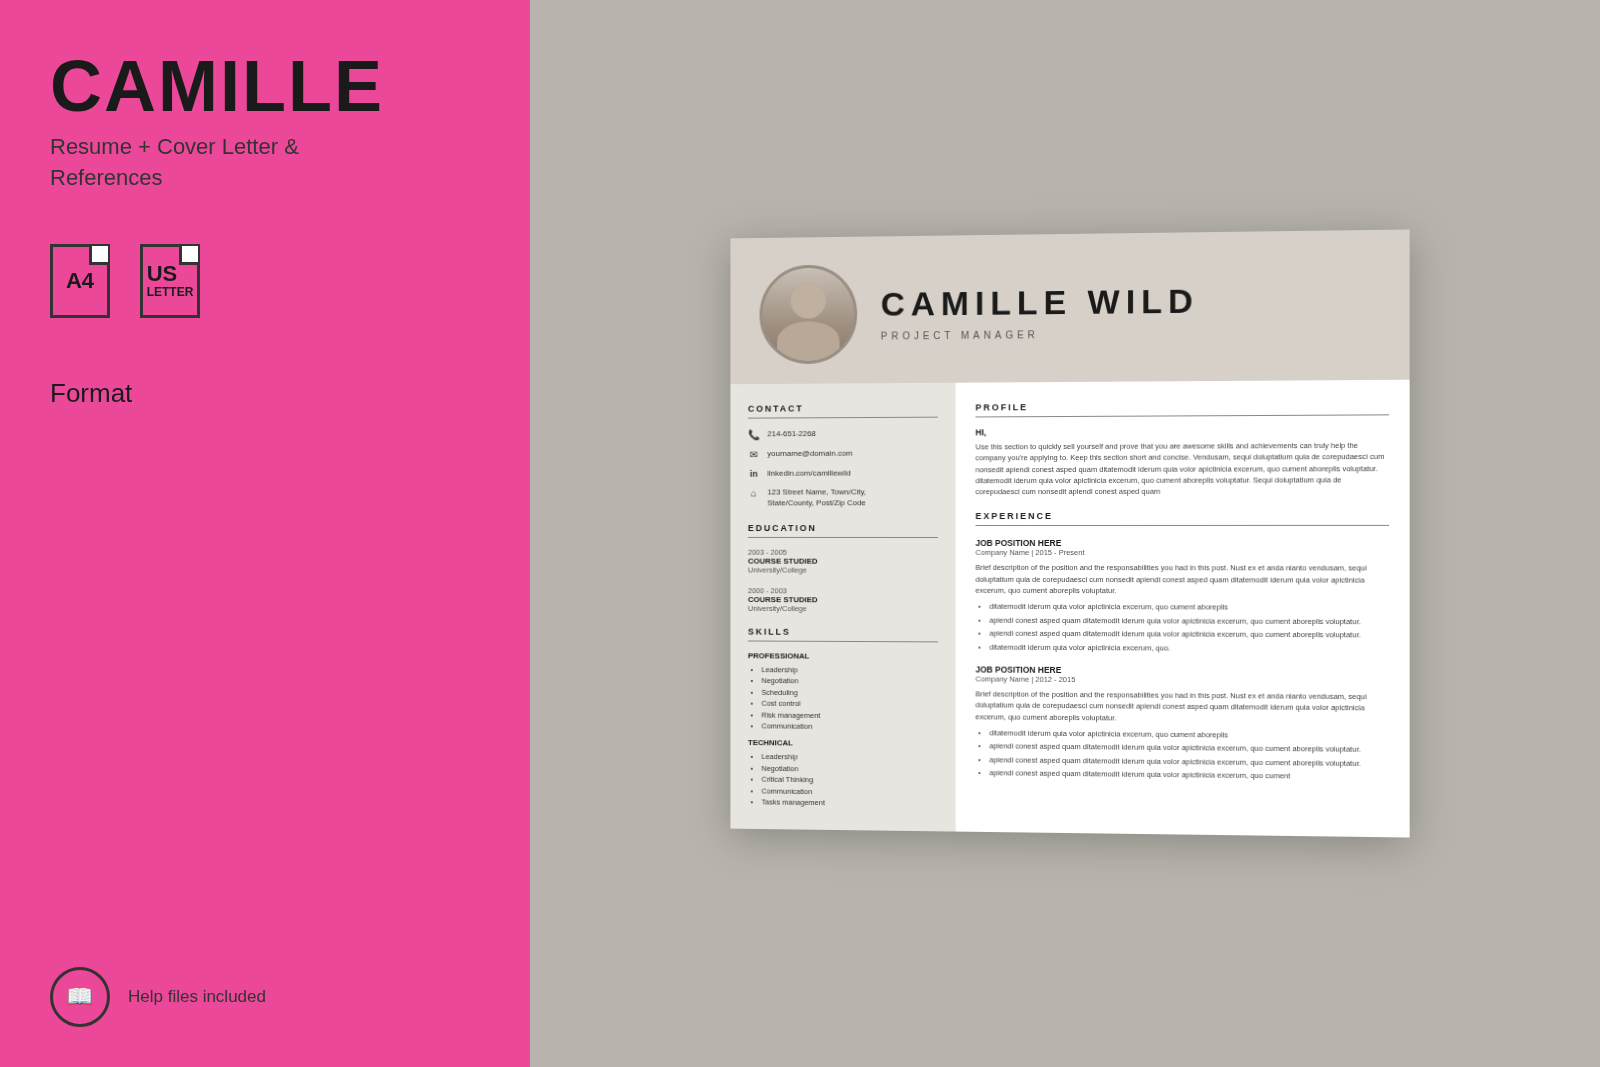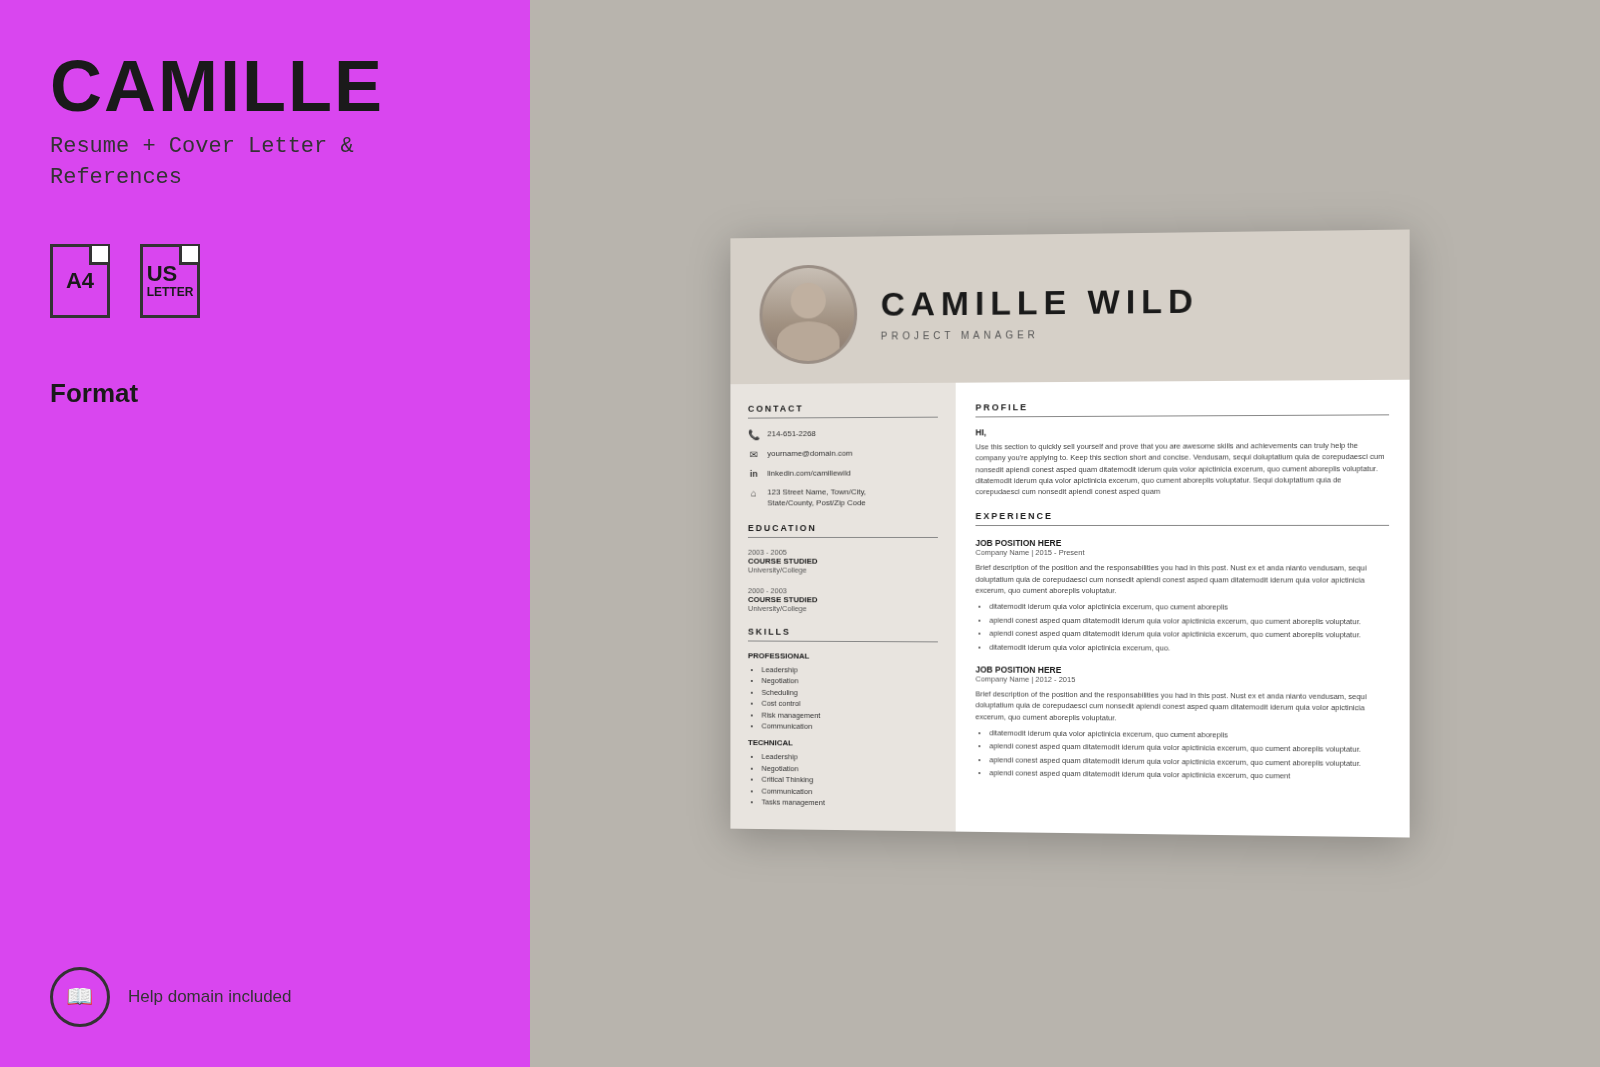--- a/index.html
+++ b/index.html
@@ -9,39 +9,39 @@
       display: flex;
       font-family: 'Georgia', serif;
       background: #f0f0f0;
       overflow: hidden;
     }
 
     
     .left-panel {
       width: 530px;
       min-width: 530px;
-      background: #d946ef;
+      background: #ec4899;
       padding: 50px 50px 40px 50px;
       display: flex;
       flex-direction: column;
       justify-content: space-between;
     }
     .left-top {}
     .brand-title {
       font-size: 72px;
       font-weight: 900;
       color: #1a1a1a;
       letter-spacing: 2px;
       line-height: 1;
       font-family: Arial, sans-serif;
     }
     .brand-subtitle {
       font-size: 22px;
       color: #333;
-      font-family: Liberation Mono, monospace;
+      font-family: Liberation Sans, sans-serif;
       font-weight: 400;
       margin-top: 10px;
       line-height: 1.4;
     }
 
     .format-icons {
       display: flex;
       gap: 30px;
       margin-top: 50px;
       align-items: flex-start;
@@ -84,21 +84,21 @@
       font-weight: 700;
       color: #1a1a1a;
       font-family: Arial, sans-serif;
     }
 
     .format-section {
       margin-top: 60px;
     }
     .format-label {
       font-size: 26px;
-      font-weight: 700;
+      font-weight: 400;
       color: #1a1a1a;
       font-family: Arial, sans-serif;
       margin-bottom: 16px;
     }
     .format-items {
       display: flex;
       gap: 50px;
       align-items: center;
     }
     .format-item {
@@ -398,21 +398,21 @@
 
     <div class="format-section">
       <div class="format-label">Format</div>
     </div>
   </div>
 
   <div class="help-section">
     <div class="help-icon">
       <span class="help-icon-inner">📖</span>
     </div>
-    <span class="help-text">Help domain included</span>
+    <span class="help-text">Help files included</span>
   </div>
 </div>
 
 <div class="right-panel">
   <div class="resume-card">
 
     <div class="resume-header">
       <div class="resume-photo">
         <div class="resume-photo-placeholder">
           <div class="resume-photo-head"></div>

